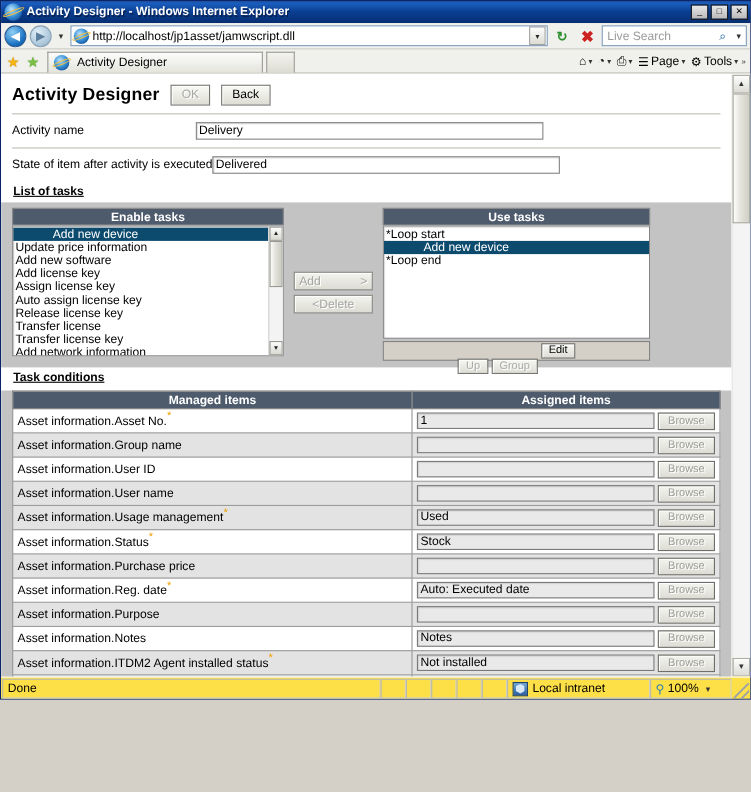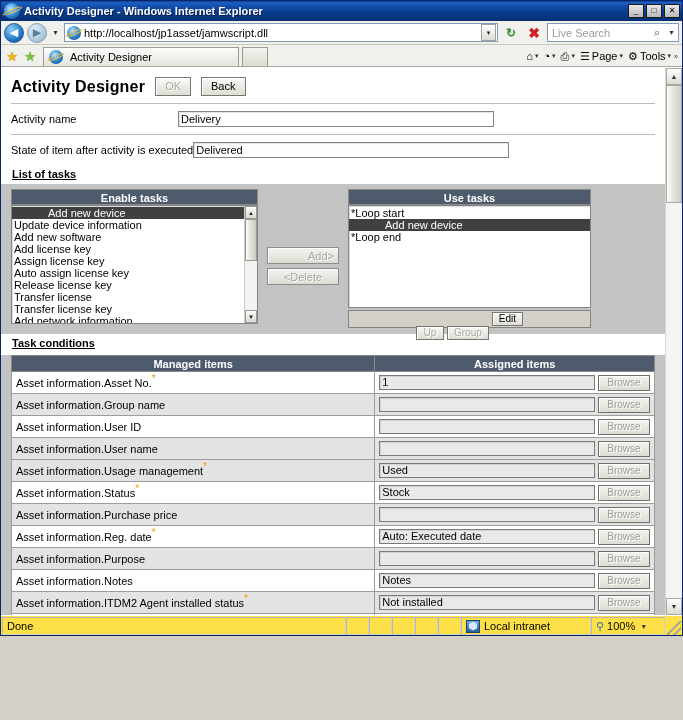--- a/index.html
+++ b/index.html
@@ -217,21 +217,21 @@
     border: 1px solid #848484;
     box-shadow: inset 1px 1px 1px rgba(0,0,0,0.15);
     display: flex; overflow: hidden;
   }
   .listbox.short { height: 103px; }
   .list-items { flex: 1 1 auto; padding: 1px 0 0 0; overflow: hidden; min-width: 0; }
   .li {
     font-size: 11px; color: #000; height: 12px; line-height: 12px;
     padding: 0 2px; white-space: nowrap; overflow: hidden;
   }
-  .li.selected { background: #404040; color: #ffffff; padding-left: 36px; }
+  .li.selected { background: #0c4a6e; color: #ffffff; padding-left: 36px; }
   .list-scroll {
     width: 13px; flex: 0 0 auto; background: #efefef;
     display: flex; flex-direction: column; border-left: 1px solid #c9c9c9;
   }
   .ls-btn {
     height: 13px; background: linear-gradient(to bottom,#fcfcfc,#d9d9d1);
     border: 1px solid #9a9a94;
     display: flex; align-items: center; justify-content: center;
     font-size: 6px; color: #222; flex: 0 0 auto;
   }
@@ -247,21 +247,21 @@
     display: flex; flex-direction: column; align-items: center; gap: 4px;
   }
   .mid-btn {
     width: 72px; height: 17px; font-size: 11px;
     background: linear-gradient(to bottom,#f4f4ef,#dcdcd4);
     border: 1px solid #8d8d89; color: #a4a4a0;
     text-shadow: 1px 1px 0 #fff;
     display: flex; align-items: center; justify-content: center;
     box-shadow: inset 1px 1px 0 #fdfdfd;
   }
-  .mid-btn span.l { flex: 1 1 auto; text-align: right; }
+  .mid-btn span.l { flex: 1 1 auto; text-align: left; }
   .addbtn-inner { display: flex; width: 100%; padding: 0 4px; }
   .btnbar {
     border: 1px solid #848484; background: #d4d0c8;
     height: 18px; display: flex; align-items: center; justify-content: center;
     gap: 3px; margin-top: 2px;
   }
   .sm-btn {
     height: 14px; min-width: 28px; padding: 0 6px;
     font-size: 10px; line-height: 12px; text-align: center;
     background: linear-gradient(to bottom,#f7f7f3,#dedeD6);
@@ -445,21 +445,21 @@
         <div class="section-head">List of tasks</div>
 
         <div class="panel panel-top">
           <div class="dual-list">
 
             <div class="list-col">
               <div class="list-header">Enable tasks</div>
               <div class="listbox">
                 <div class="list-items">
                   <div class="li selected">Add new device</div>
-                  <div class="li">Update device information</div>
+                  <div class="li">Update price information</div>
                   <div class="li">Add new software</div>
                   <div class="li">Add license key</div>
                   <div class="li">Assign license key</div>
                   <div class="li">Auto assign license key</div>
                   <div class="li">Release license key</div>
                   <div class="li">Transfer license</div>
                   <div class="li">Transfer license key</div>
                   <div class="li">Add network information</div>
                 </div>
                 <div class="list-scroll">

